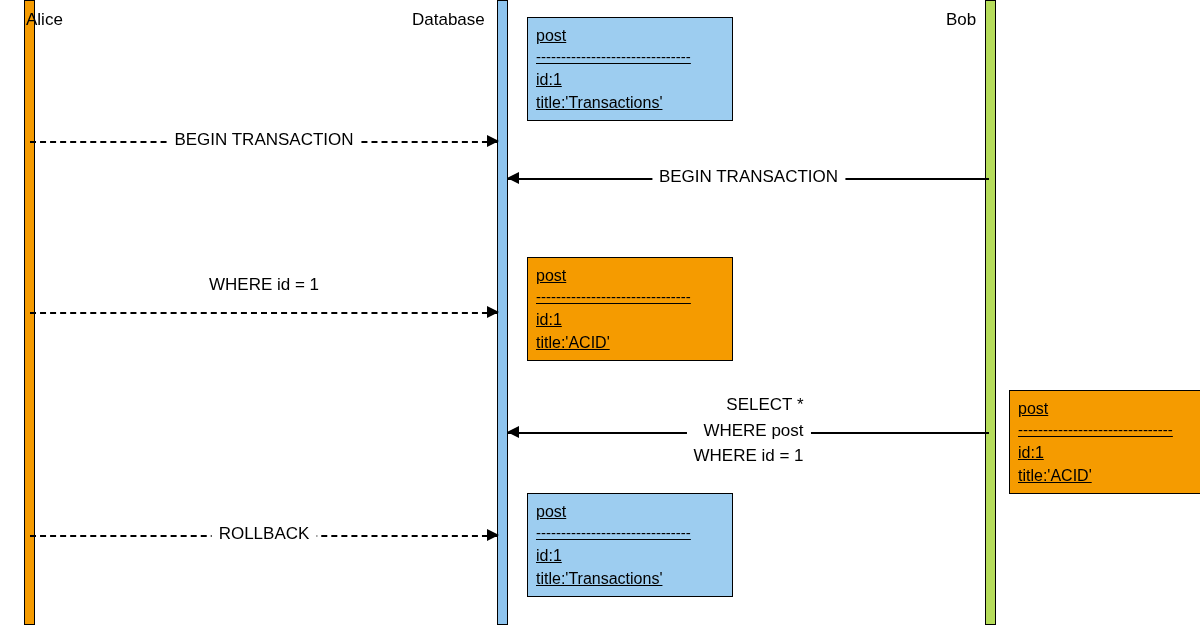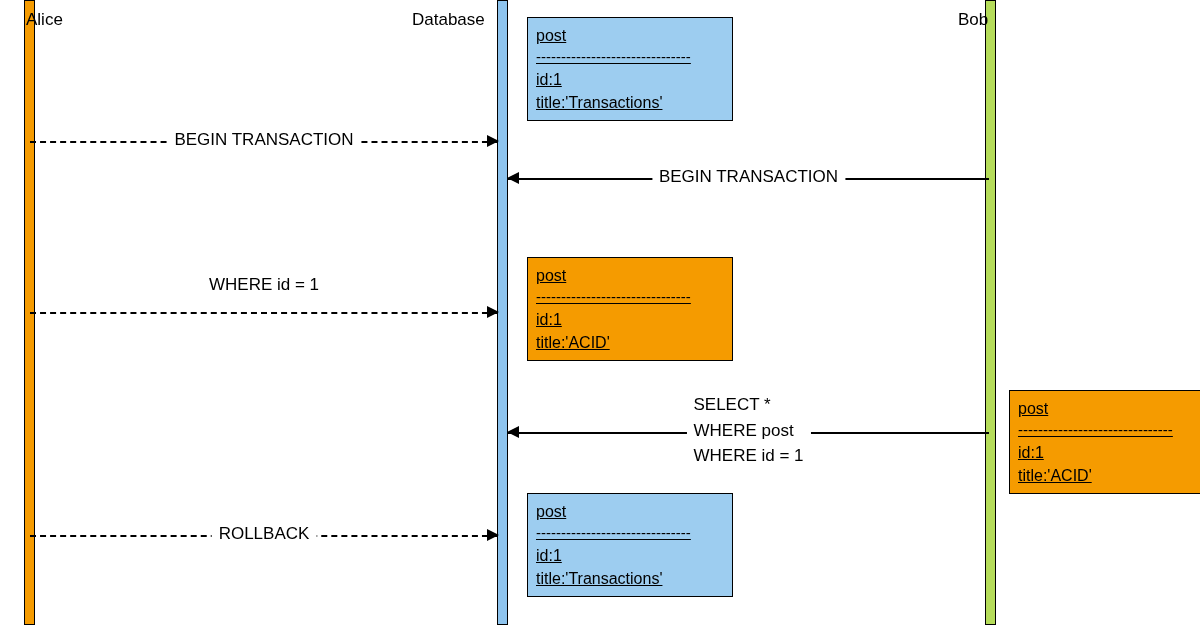--- a/index.html
+++ b/index.html
@@ -21,42 +21,42 @@
   .ll-alice{left:8px;width:11px;}
   .ll-alice .bar{background:#f59b00;border:1px solid #000;}
   .ll-db{left:481px;width:11px;}
   .ll-db .bar{background:#8ec4ee;border:1px solid #000;}
   .ll-bob{left:969px;width:11px;}
   .ll-bob .bar{background:#b5dc5a;border:1px solid #000;}
 
   .actor-label{position:absolute;top:10px;font-size:17px;color:#000;white-space:nowrap;}
   .lbl-alice{left:10px;}
   .lbl-db{left:396px;}
-  .lbl-bob{left:930px;margin-left:12px;}
+  .lbl-bob{left:930px;}
 
   
   .note{position:absolute;box-sizing:border-box;border:1px solid #000;padding:6px 8px 6px 8px;line-height:1.45;font-size:16px;text-decoration:underline;}
   .note .row{white-space:nowrap;}
   .note .sep{letter-spacing:0px;font-size:15px;line-height:1.0;padding:2px 0 4px 0;}
   .note-blue{background:#9dcdf0;}
   .note-orange{background:#f59b00;}
 
   .note1{left:511px;top:17px;width:206px;height:104px;}
   .note2{left:511px;top:257px;width:206px;height:104px;}
   .note3{left:511px;top:493px;width:206px;height:104px;}
   .note4{left:993px;top:390px;width:206px;height:104px;}
 
   
   .msg{position:absolute;height:0;}
   .msg .line{position:absolute;left:0;top:0;width:100%;height:0;border-top:2px solid #000;}
   .msg .line.dashed{border-top:2px dashed #000;}
   .msg .head{position:absolute;top:-6px;width:0;height:0;border-top:6px solid transparent;border-bottom:6px solid transparent;}
   .msg .head.right{right:-1px;border-left:12px solid #000;}
   .msg .head.left{left:-1px;border-right:12px solid #000;}
-  .msg .caption{position:absolute;left:50%;transform:translateX(-50%);background:#ffffff;padding:0 7px;white-space:nowrap;font-size:17px;line-height:1.5;text-align:left;}
+  .msg .caption{position:absolute;left:50%;transform:translateX(-50%);background:#ffffff;padding:0 7px;white-space:nowrap;font-size:17px;line-height:1.5;text-align:right;}
   .caption.one{top:-14px;}
   .caption.three{top:-40px;}
 </style>
 </head>
 <body>
 
 <div class="canvas">
 
   <div class="lifeline ll-alice">
     <div class="bar"></div>

